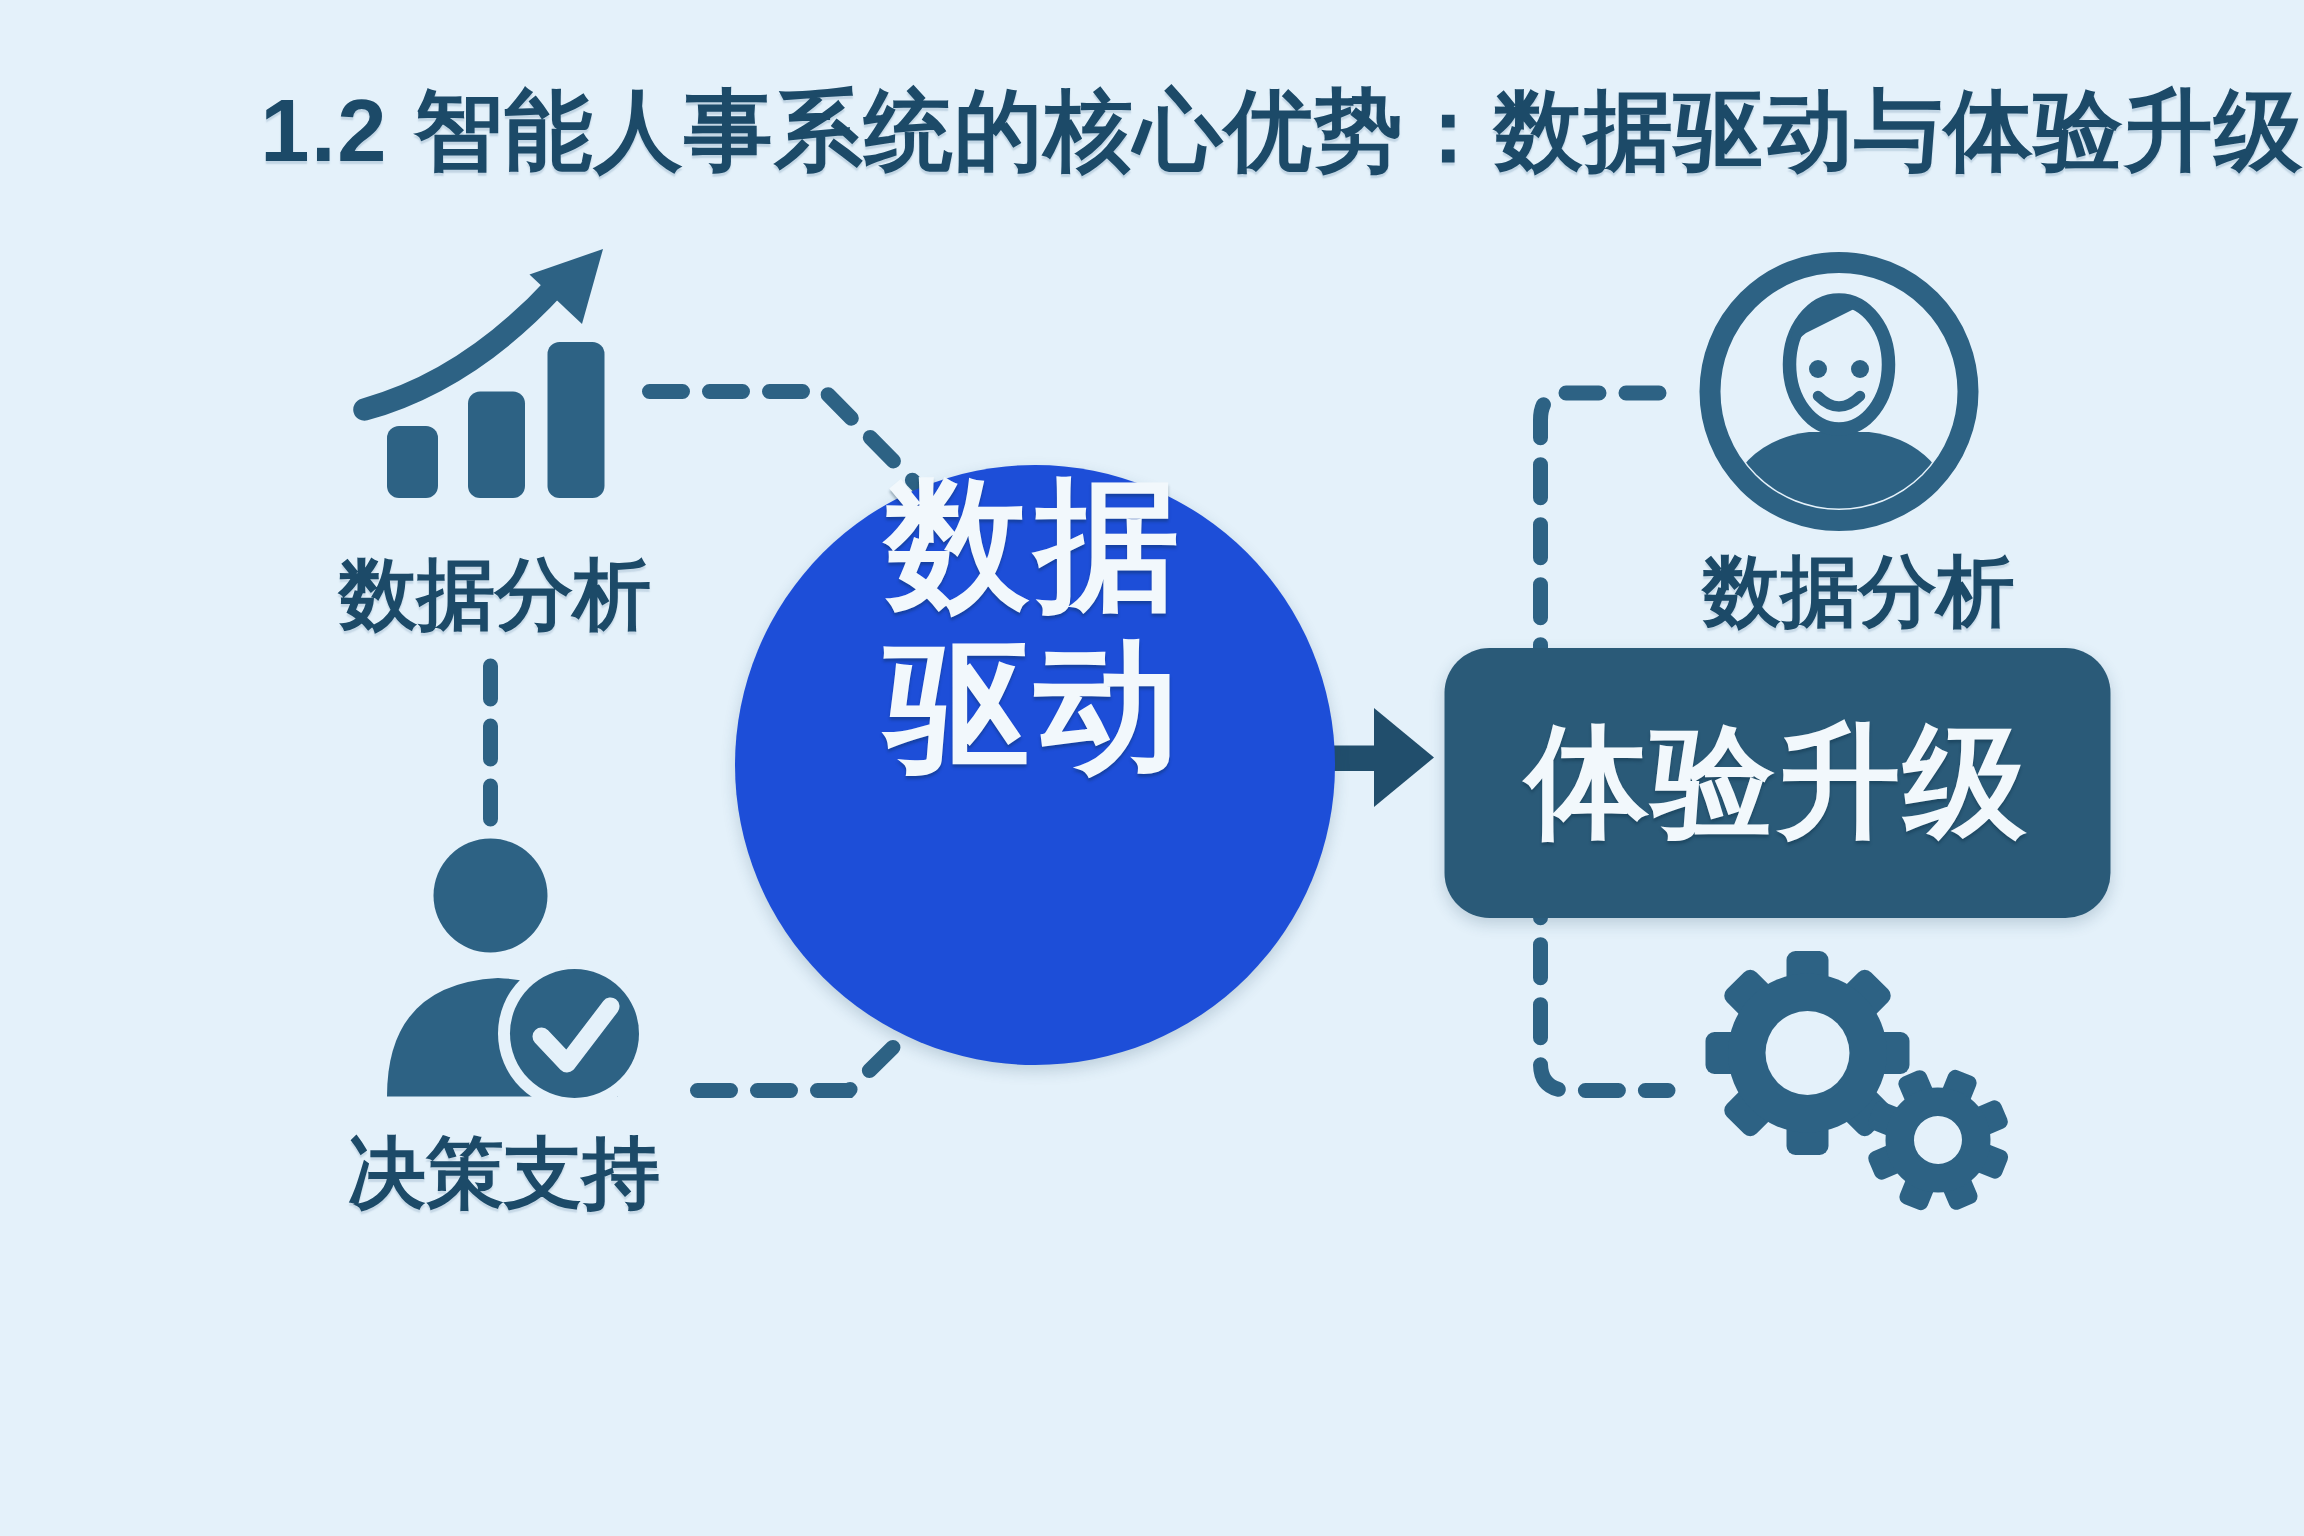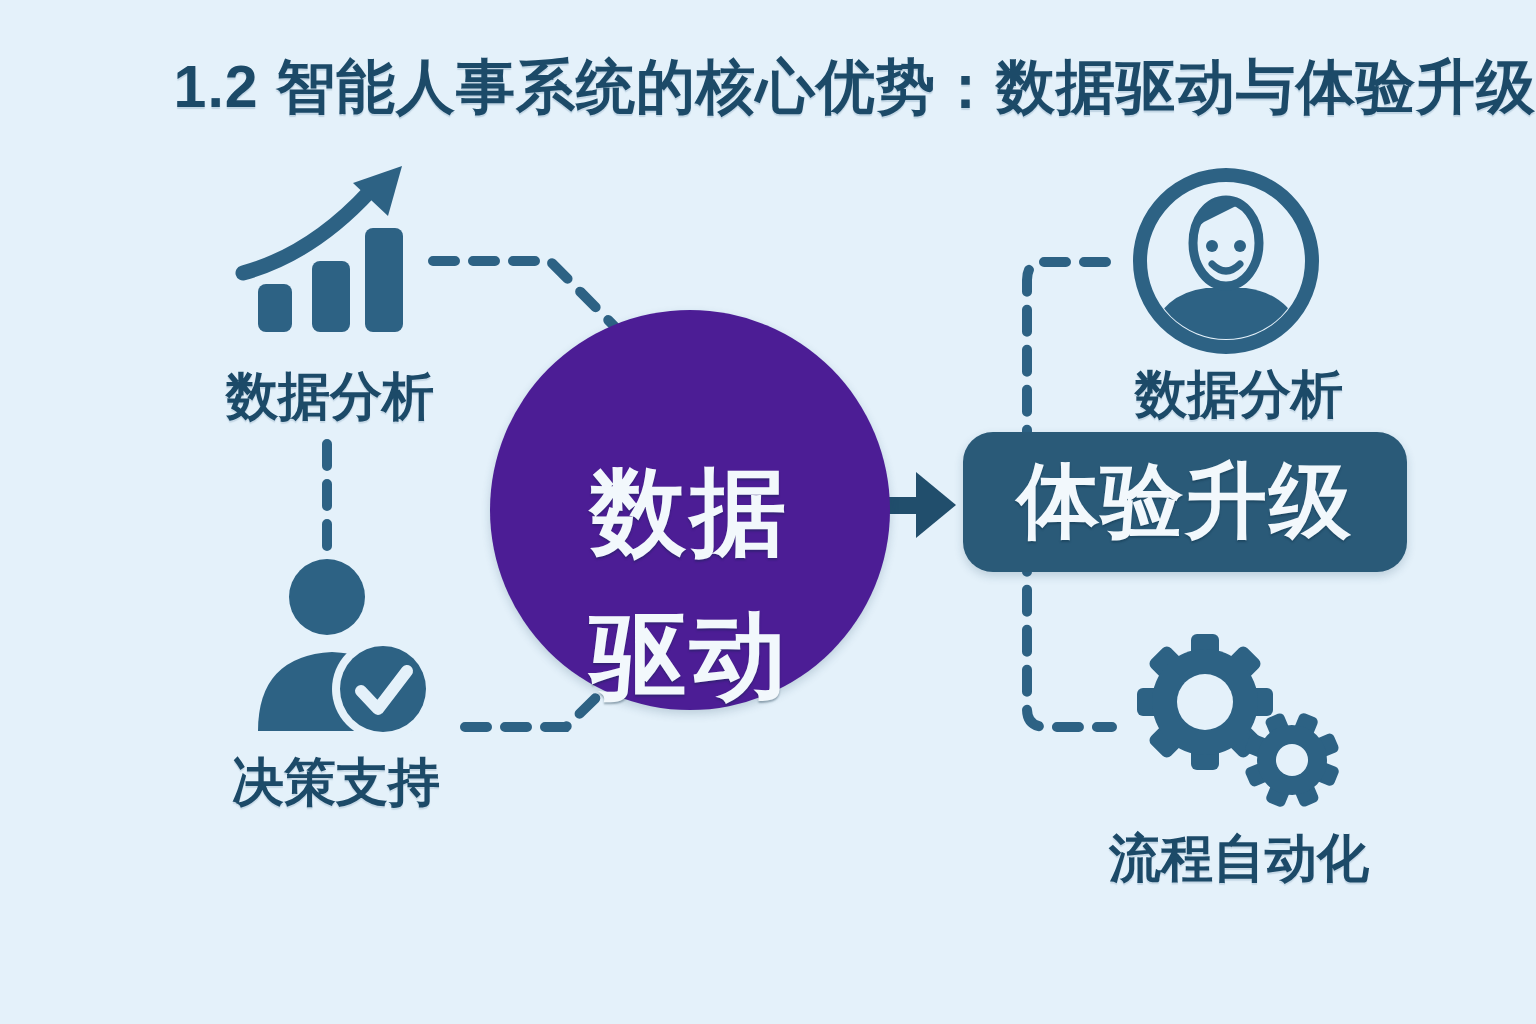--- a/index.html
+++ b/index.html
@@ -36,43 +36,42 @@
     height: 1024px;
     z-index: 1;
   }
   .center-circle {
     position: absolute;
     left: 490px;
     top: 310px;
     width: 400px;
     height: 400px;
     border-radius: 50%;
-    background: #4c1d95;
+    background: #1d4ed8;
     z-index: 2;
     display: flex;
     flex-direction: column;
     align-items: center;
-    justify-content: flex-end;
+    justify-content: flex-start;
     box-shadow: 0 4px 10px rgba(30,70,100,0.20);
-    gap: 37px;
   }
   .center-circle .line {
     font-size: 96px;
     font-weight: 800;
     color: #f2f8fc;
     line-height: 1.12;
     letter-spacing: 4px;
     text-shadow: 0 2px 2px rgba(10,40,60,0.35);
   }
   .result-box {
     position: absolute;
     left: 963px;
     top: 432px;
     width: 444px;
-    height: 140px;
+    height: 180px;
     border-radius: 30px;
     background: #2a5a78;
     z-index: 2;
     display: flex;
     align-items: center;
     justify-content: center;
     box-shadow: 0 4px 10px rgba(30,70,100,0.20);
   }
   .result-box .label {
     font-size: 82px;
@@ -182,15 +181,14 @@
     <div class="line">驱动</div>
   </div>
 
   <div class="result-box">
     <div class="label">体验升级</div>
   </div>
 
   <div class="node-label lbl-data-analysis">数据分析</div>
   <div class="node-label lbl-decision-support">决策支持</div>
   <div class="node-label lbl-employee-exp">数据分析</div>
-  <div class="node-label lbl-process-auto">流程自动化</div>
 
 </div>
 
 </body></html>

